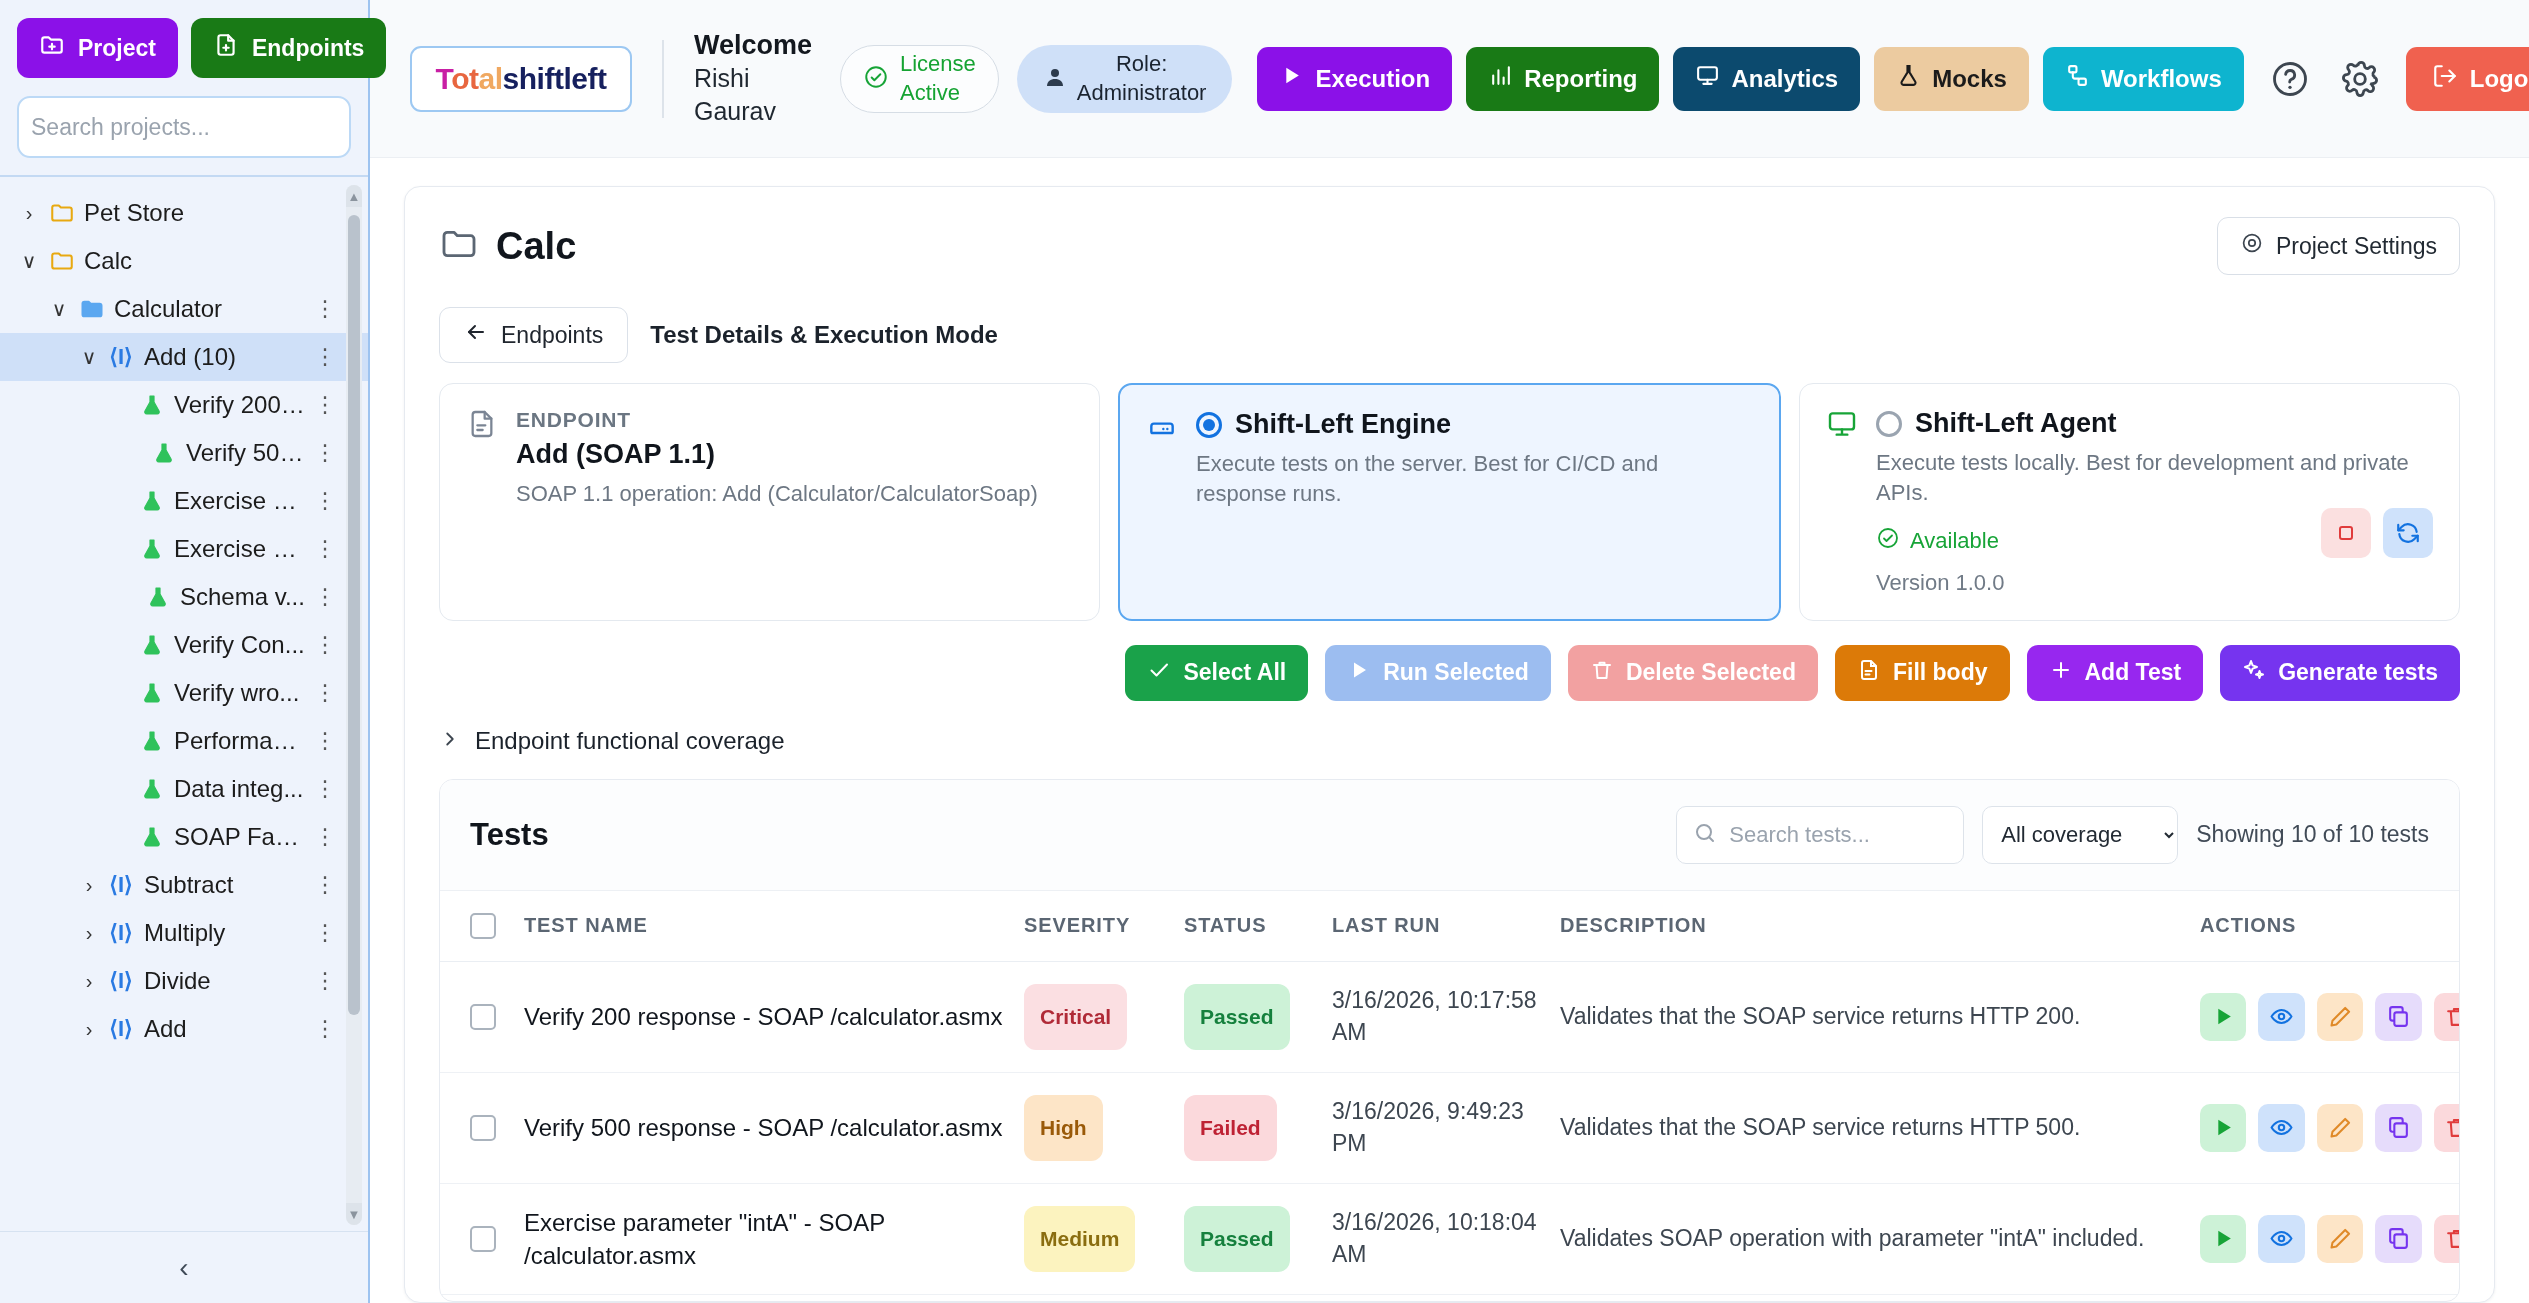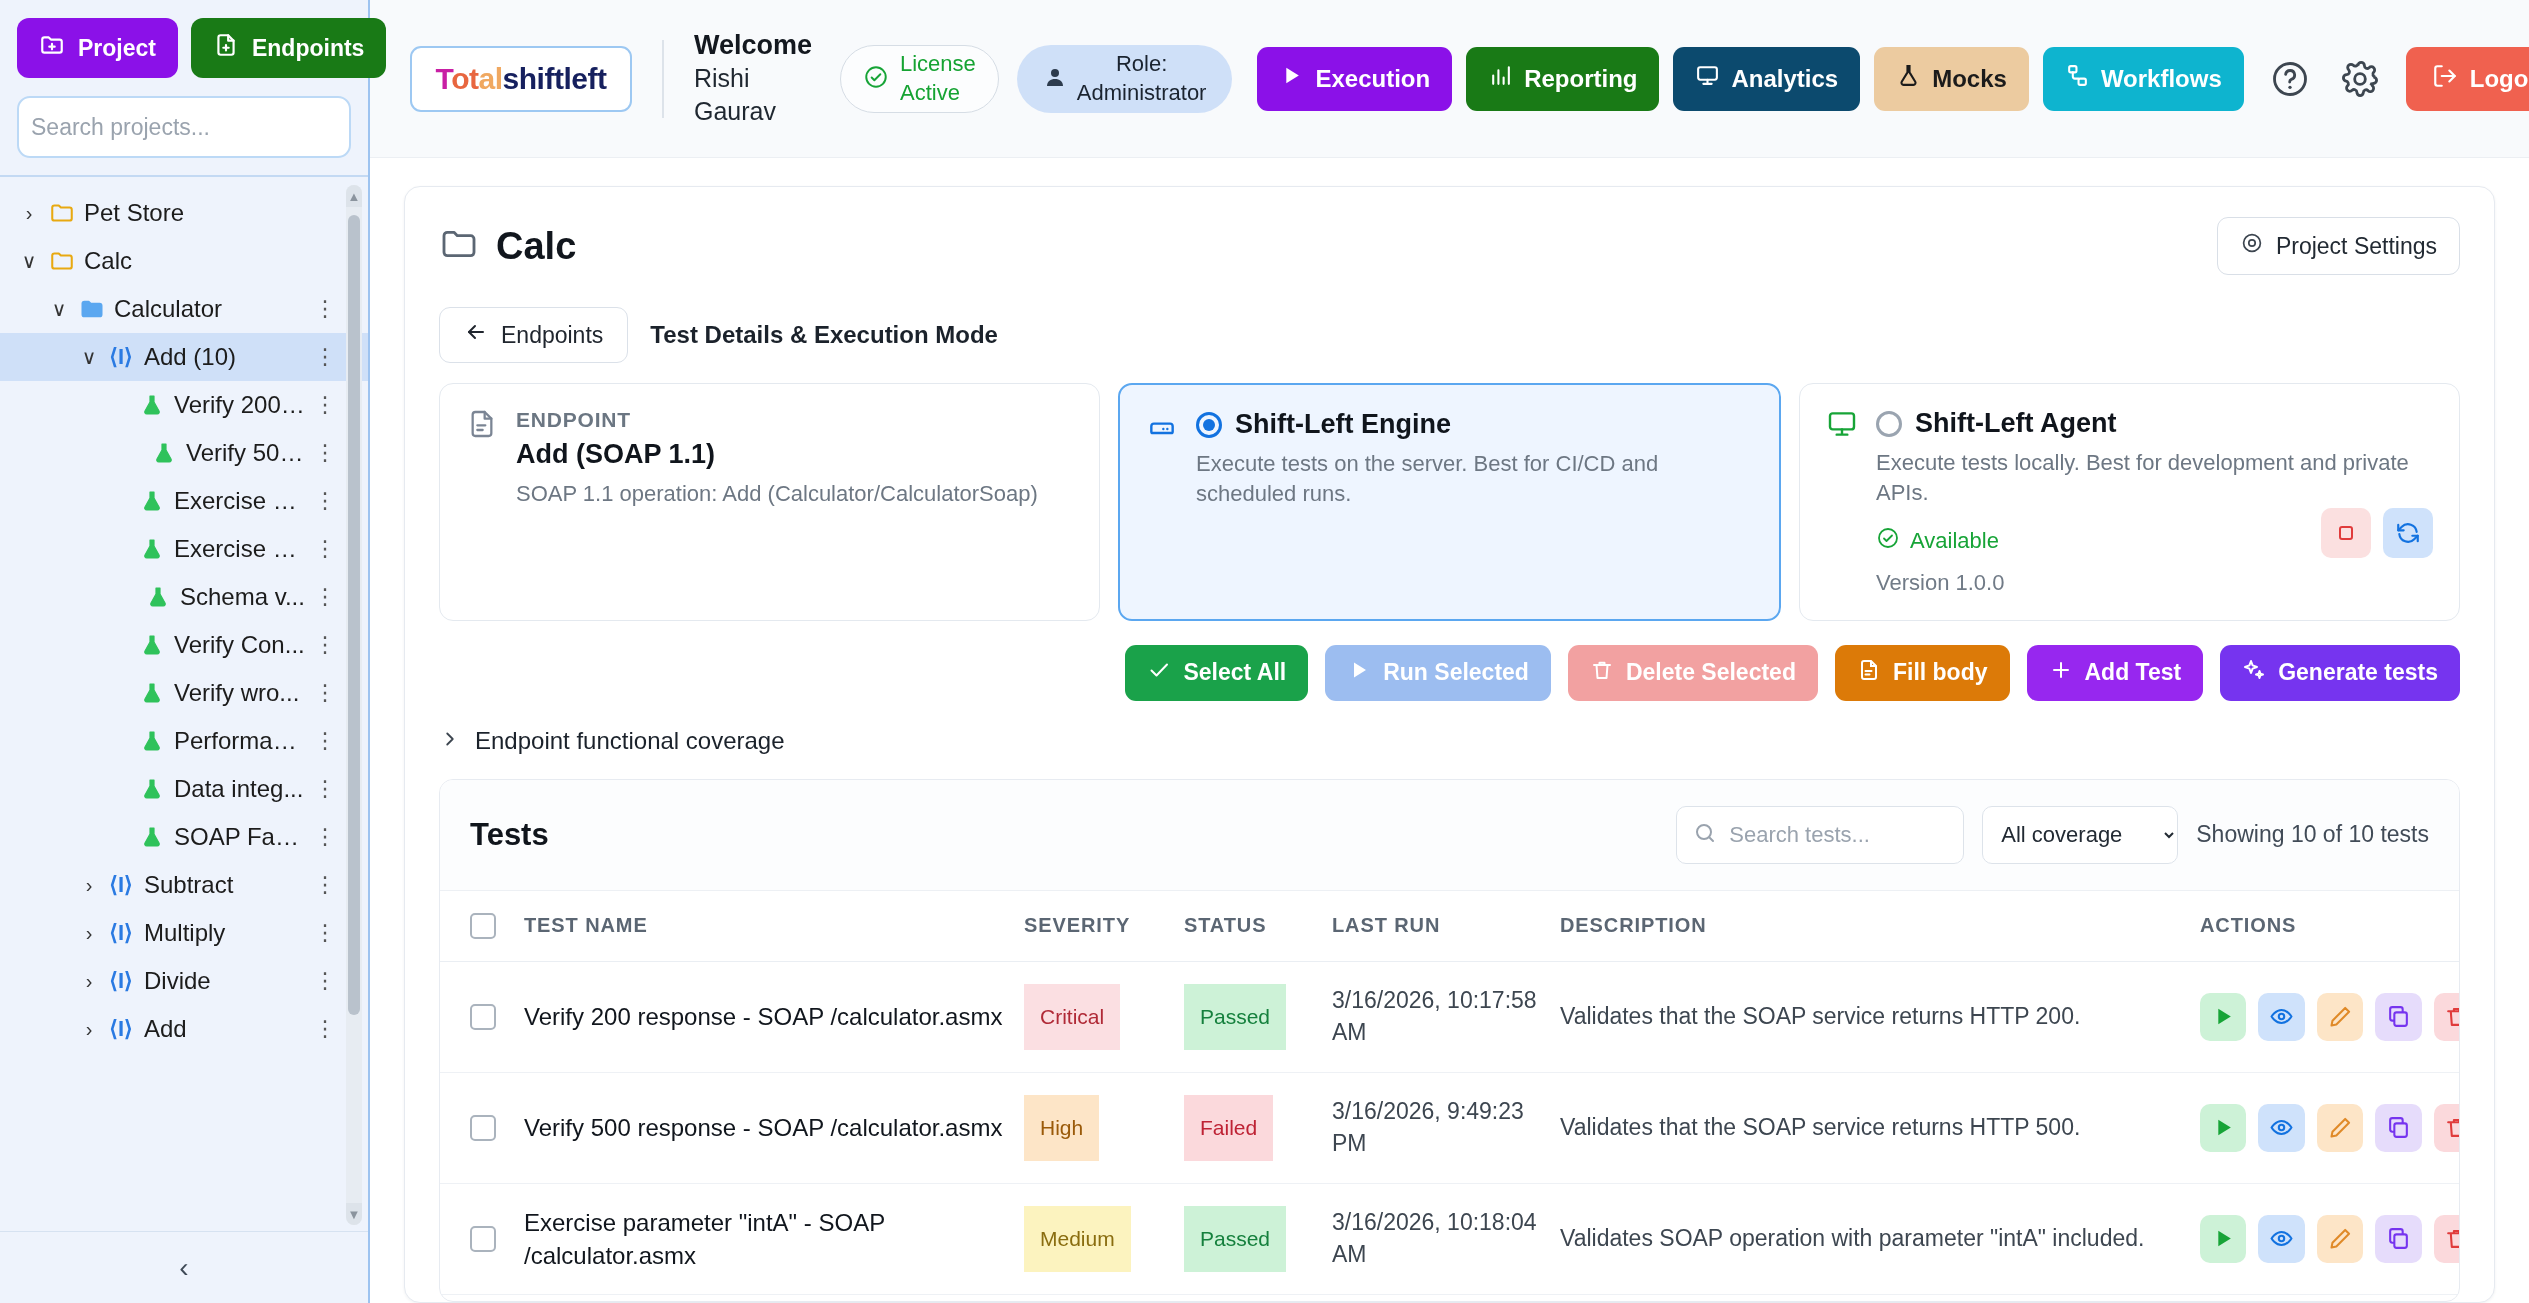--- a/index.html
+++ b/index.html
@@ -258,22 +258,22 @@
   .col-sev { width: 160px; }
   .col-status { width: 148px; }
   .col-run { width: 228px; }
   .col-desc { width: 640px; }
   .col-act { width: 300px; }
   .cbox { width: 26px; height: 26px; border: 2px solid #aab3bd; border-radius: 5px; background: #fff; cursor: pointer; display: block; }
   .tname { font-size: 24px; color: #11161d; line-height: 1.38; }
   .tdate { font-size: 23px; color: #3d4650; line-height: 1.38; }
   .tdesc { font-size: 23px; color: #3d4650; line-height: 1.38; }
   .badge {
-    display: inline-block; border-radius: 0; padding: 21px 16px;
-    font-size: 21px; font-weight: 400;
+    display: inline-block; border-radius: 12px; padding: 21px 16px;
+    font-size: 21px; font-weight: 700;
   }
   .sev-critical { background: #fbdfe2; color: #b02a37; }
   .sev-high { background: #fde5c7; color: #9a5a09; }
   .sev-medium { background: #fcf3bf; color: #8a6d10; }
   .st-passed { background: #cdf2d7; color: #15803d; }
   .st-failed { background: #fbd9dc; color: #be2234; }
   .row-actions { display: flex; gap: 12px; }
   .act-ico {
     width: 48px; height: 48px; border-radius: 10px; cursor: pointer;
     display: flex; align-items: center; justify-content: center;
@@ -663,21 +663,21 @@
                 <svg width="32" height="32" viewBox="0 0 24 24" fill="none" stroke="#1272e0" stroke-width="1.8" stroke-linecap="round" stroke-linejoin="round">
                     <path d="M4 13a2 2 0 0 1 2-2h12a2 2 0 0 1 2 2v4a1 1 0 0 1-1 1H5a1 1 0 0 1-1-1z"></path>
                     <path d="M16 15h.01M13 15h.01"></path>
                   </svg>
               </span>
               <div class="mode-body">
                 <div class="mode-name-row">
                   <span class="radio on"></span>
                   <span class="mode-name" style="margin-top:0">Shift-Left Engine</span>
                 </div>
-                <div class="mode-desc">Execute tests on the server. Best for CI/CD and scheduled runs.</div>
+                <div class="mode-desc">Execute tests on the server. Best for CI/CD and response runs.</div>
               </div>
             </div>
           </div>
 
           <div class="mode-card plain">
             <div class="mode-inner">
               <span>
                 <svg width="32" height="32" viewBox="0 0 24 24" fill="none" stroke="#17a437" stroke-width="1.8" stroke-linecap="round" stroke-linejoin="round">
                     <rect x="3" y="4" width="18" height="12" rx="2"></rect>
                     <path d="M8 20h8M12 16v4"></path>

